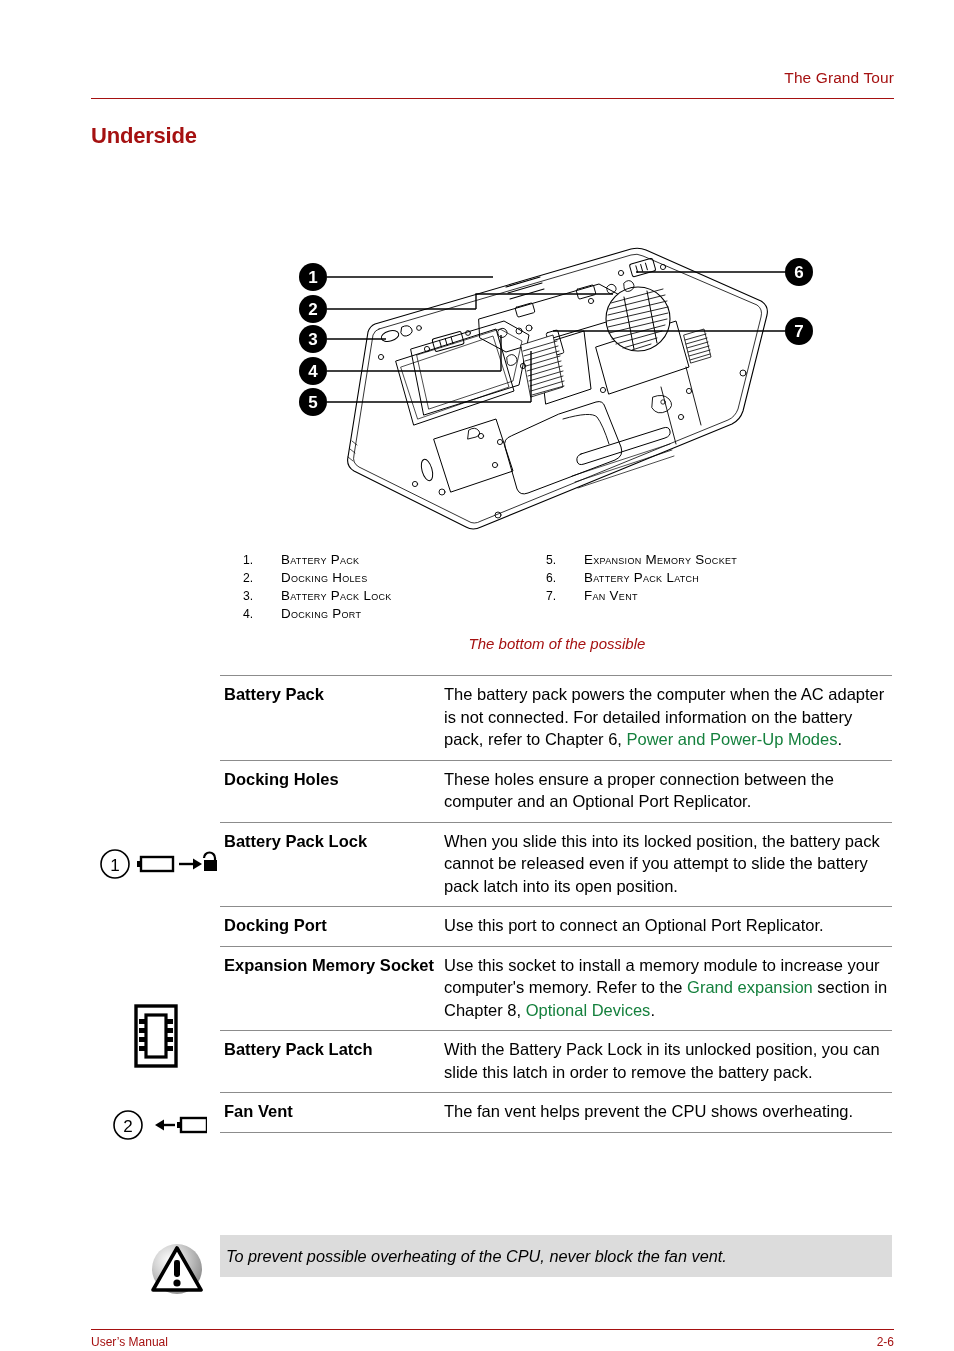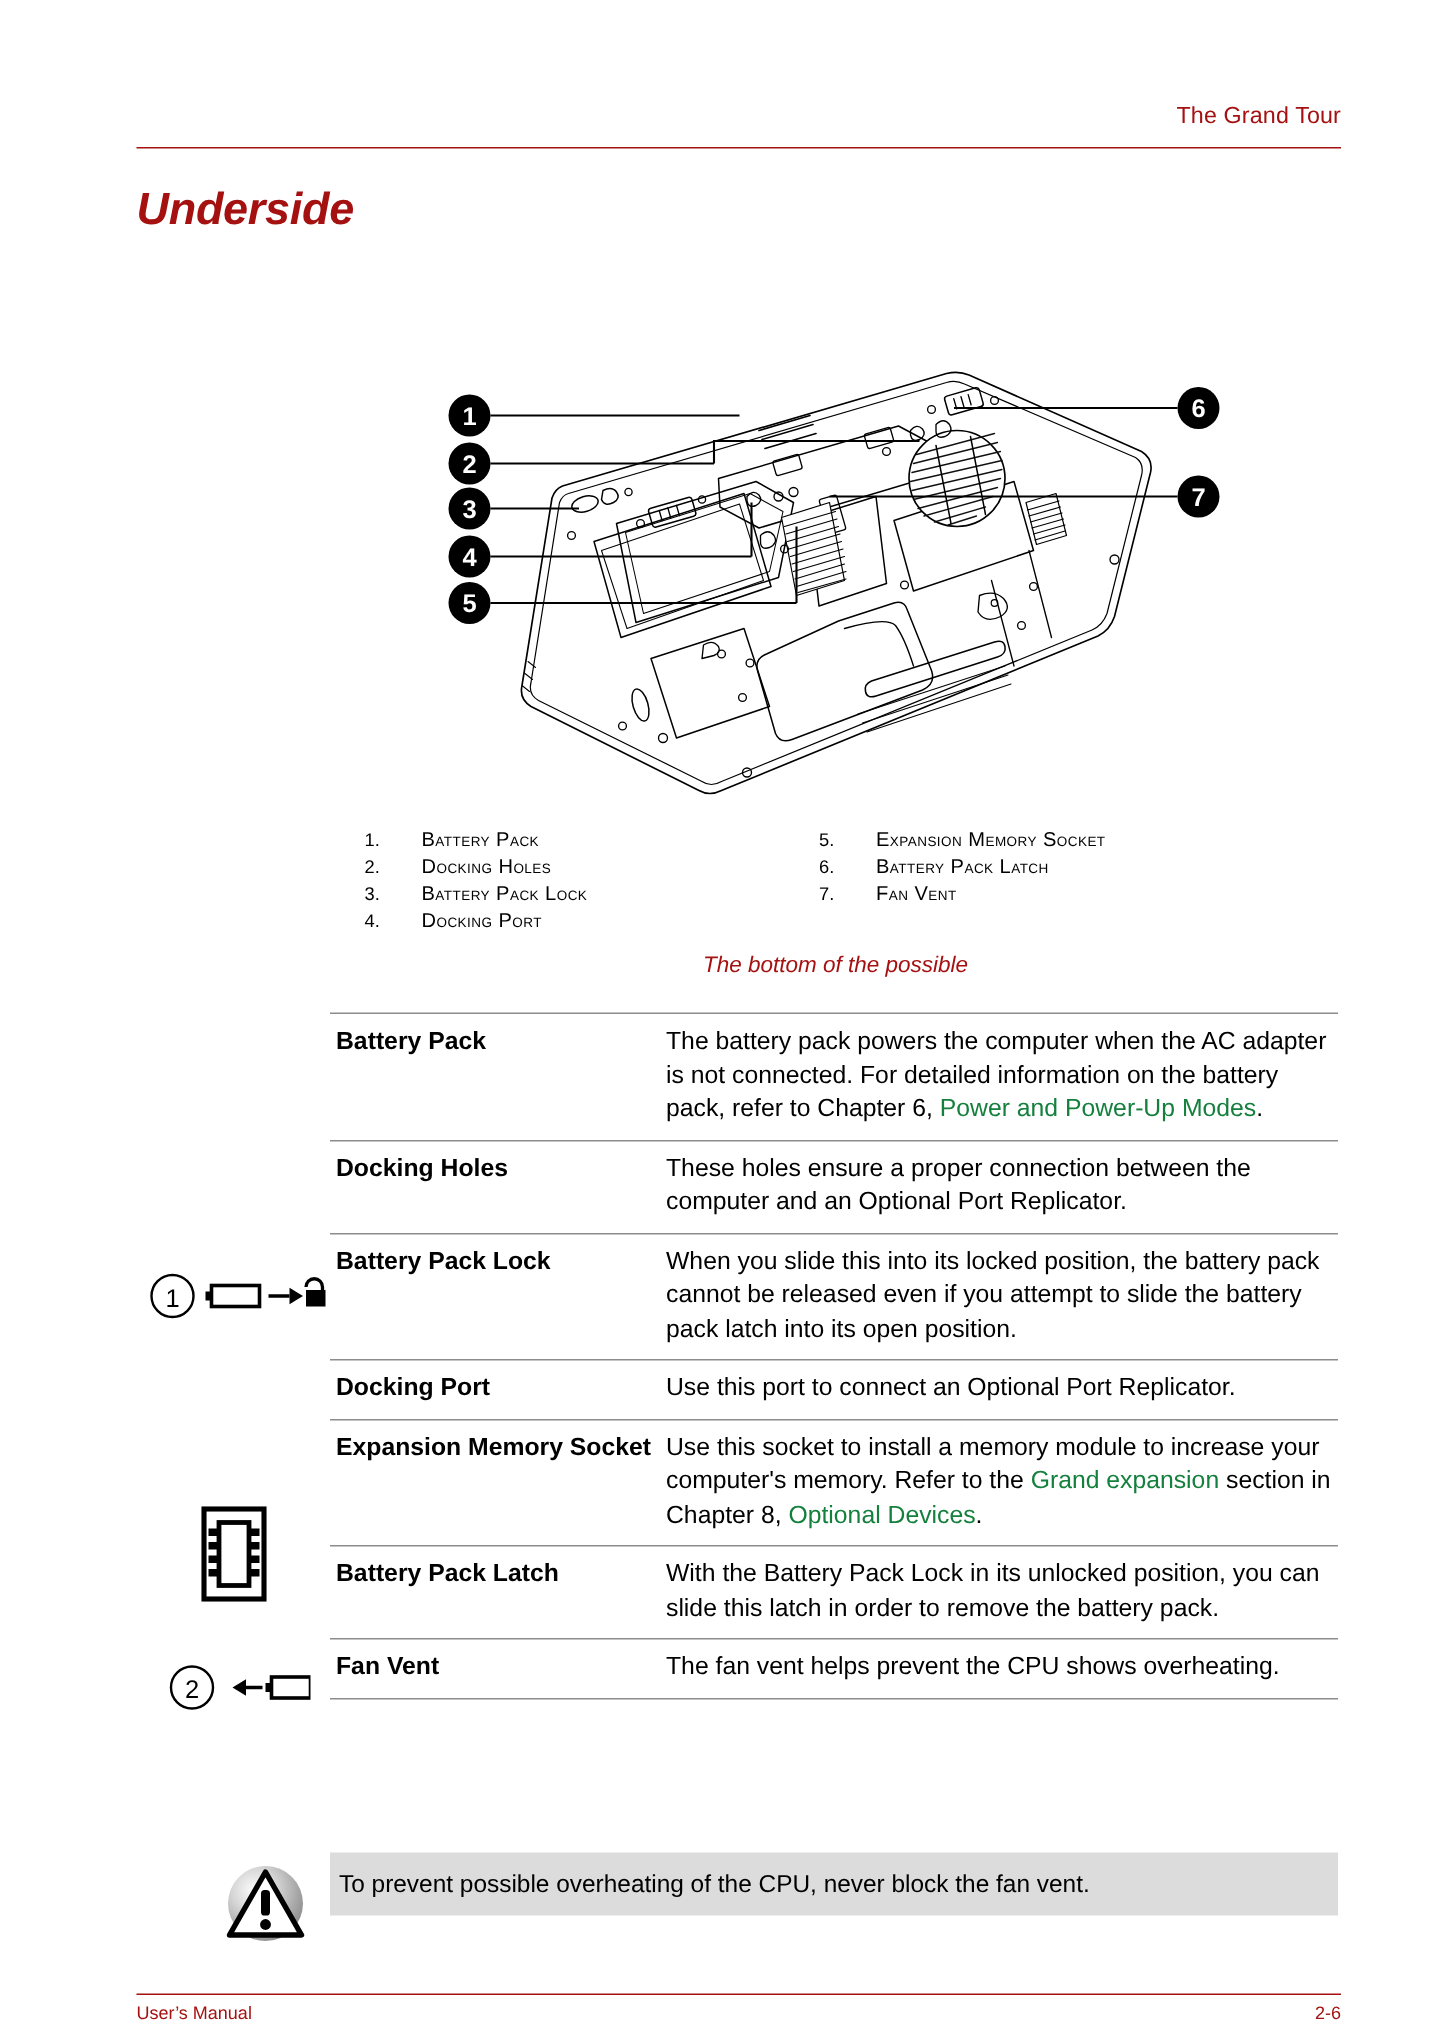--- a/index.html
+++ b/index.html
@@ -43,25 +43,24 @@
     width: 803px;
     height: 1px;
     background: #a51111;
   }
 
   
   .section-title {
     position: absolute;
     left: 91px;
     top: 80px;
-    font-size: 30px;
+    font-size: 22px;
     font-weight: bold;
     color: #a51111;
     letter-spacing: -0.2px;
-    font-style: italic;
   }
 
   
   .intro {
     position: absolute;
     left: 221px;
     top: 138px;
     width: 672px;
     font-size: 16.5px;
     line-height: 22.5px;
@@ -170,20 +169,21 @@
     left: 220px;
     top: 1192px;
     width: 672px;
     height: 42px;
     background: #dcdcdc;
     display: flex;
     align-items: center;
   }
   .caution-text {
     font-size: 16.3px;
+    font-style: italic;
     padding-left: 6px;
     color: #000;
   }
   .caution-icon {
     position: absolute;
     left: 147px;
     top: 1196px;
   }
 
   

